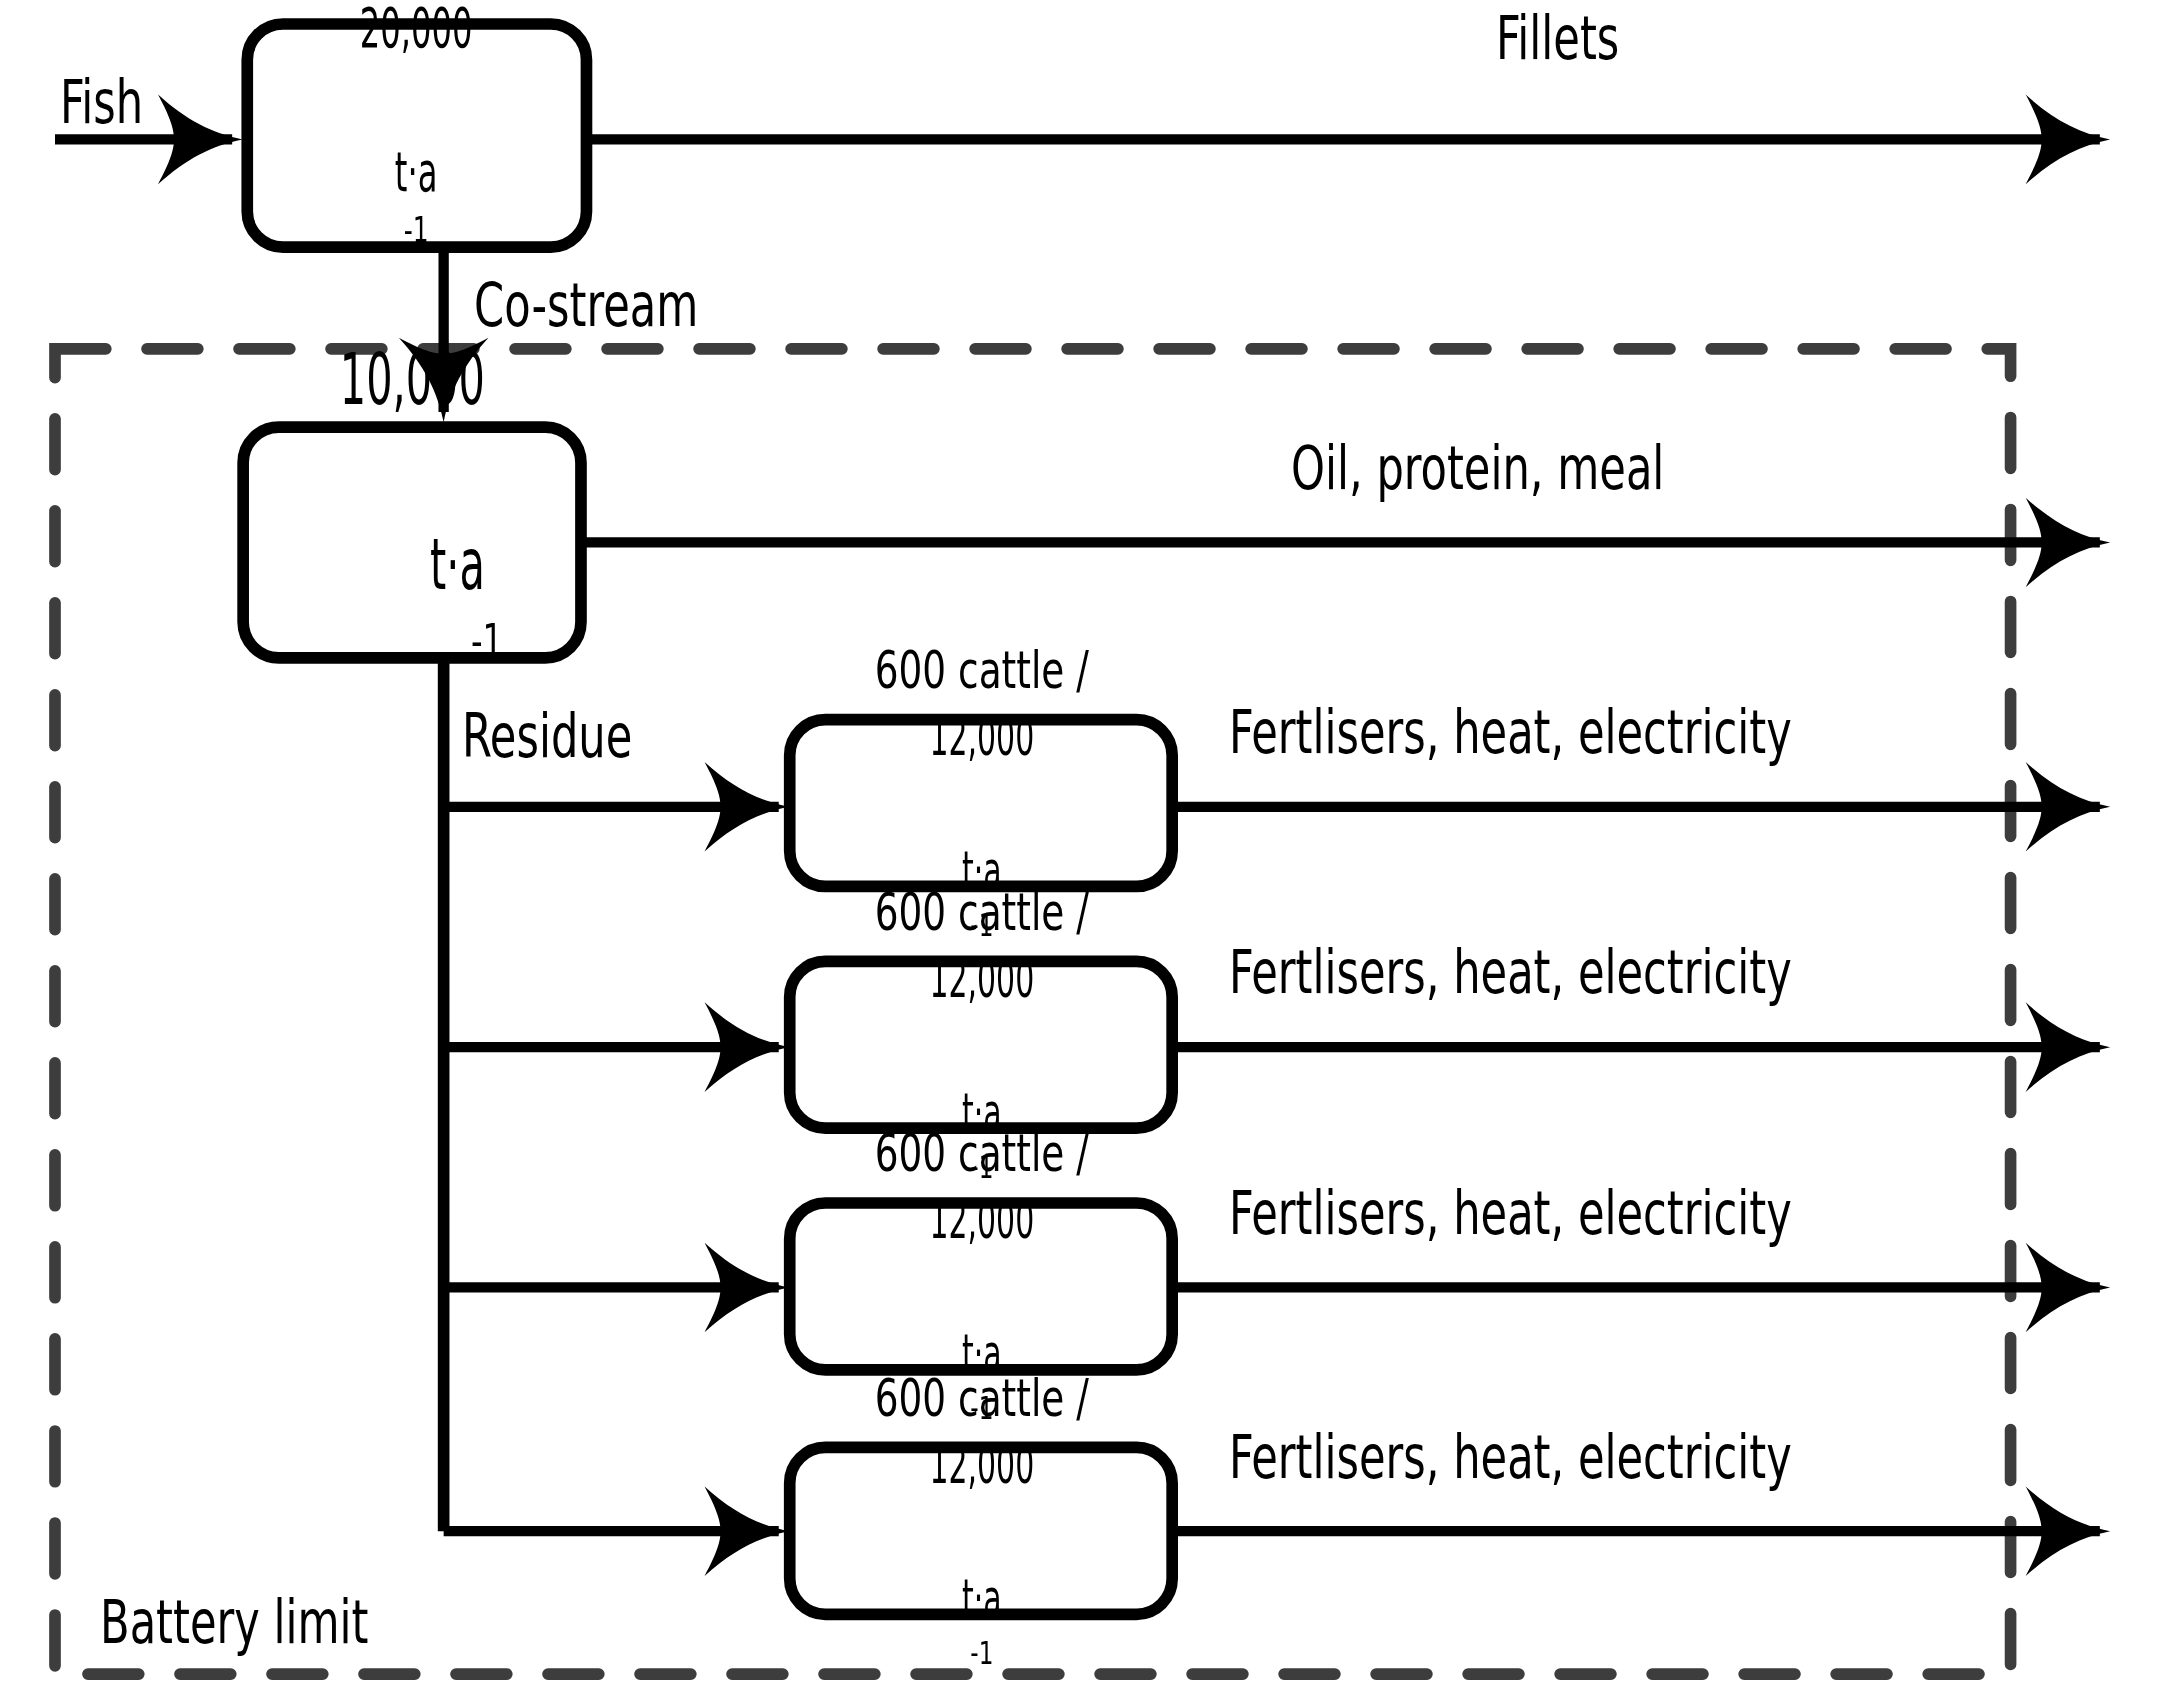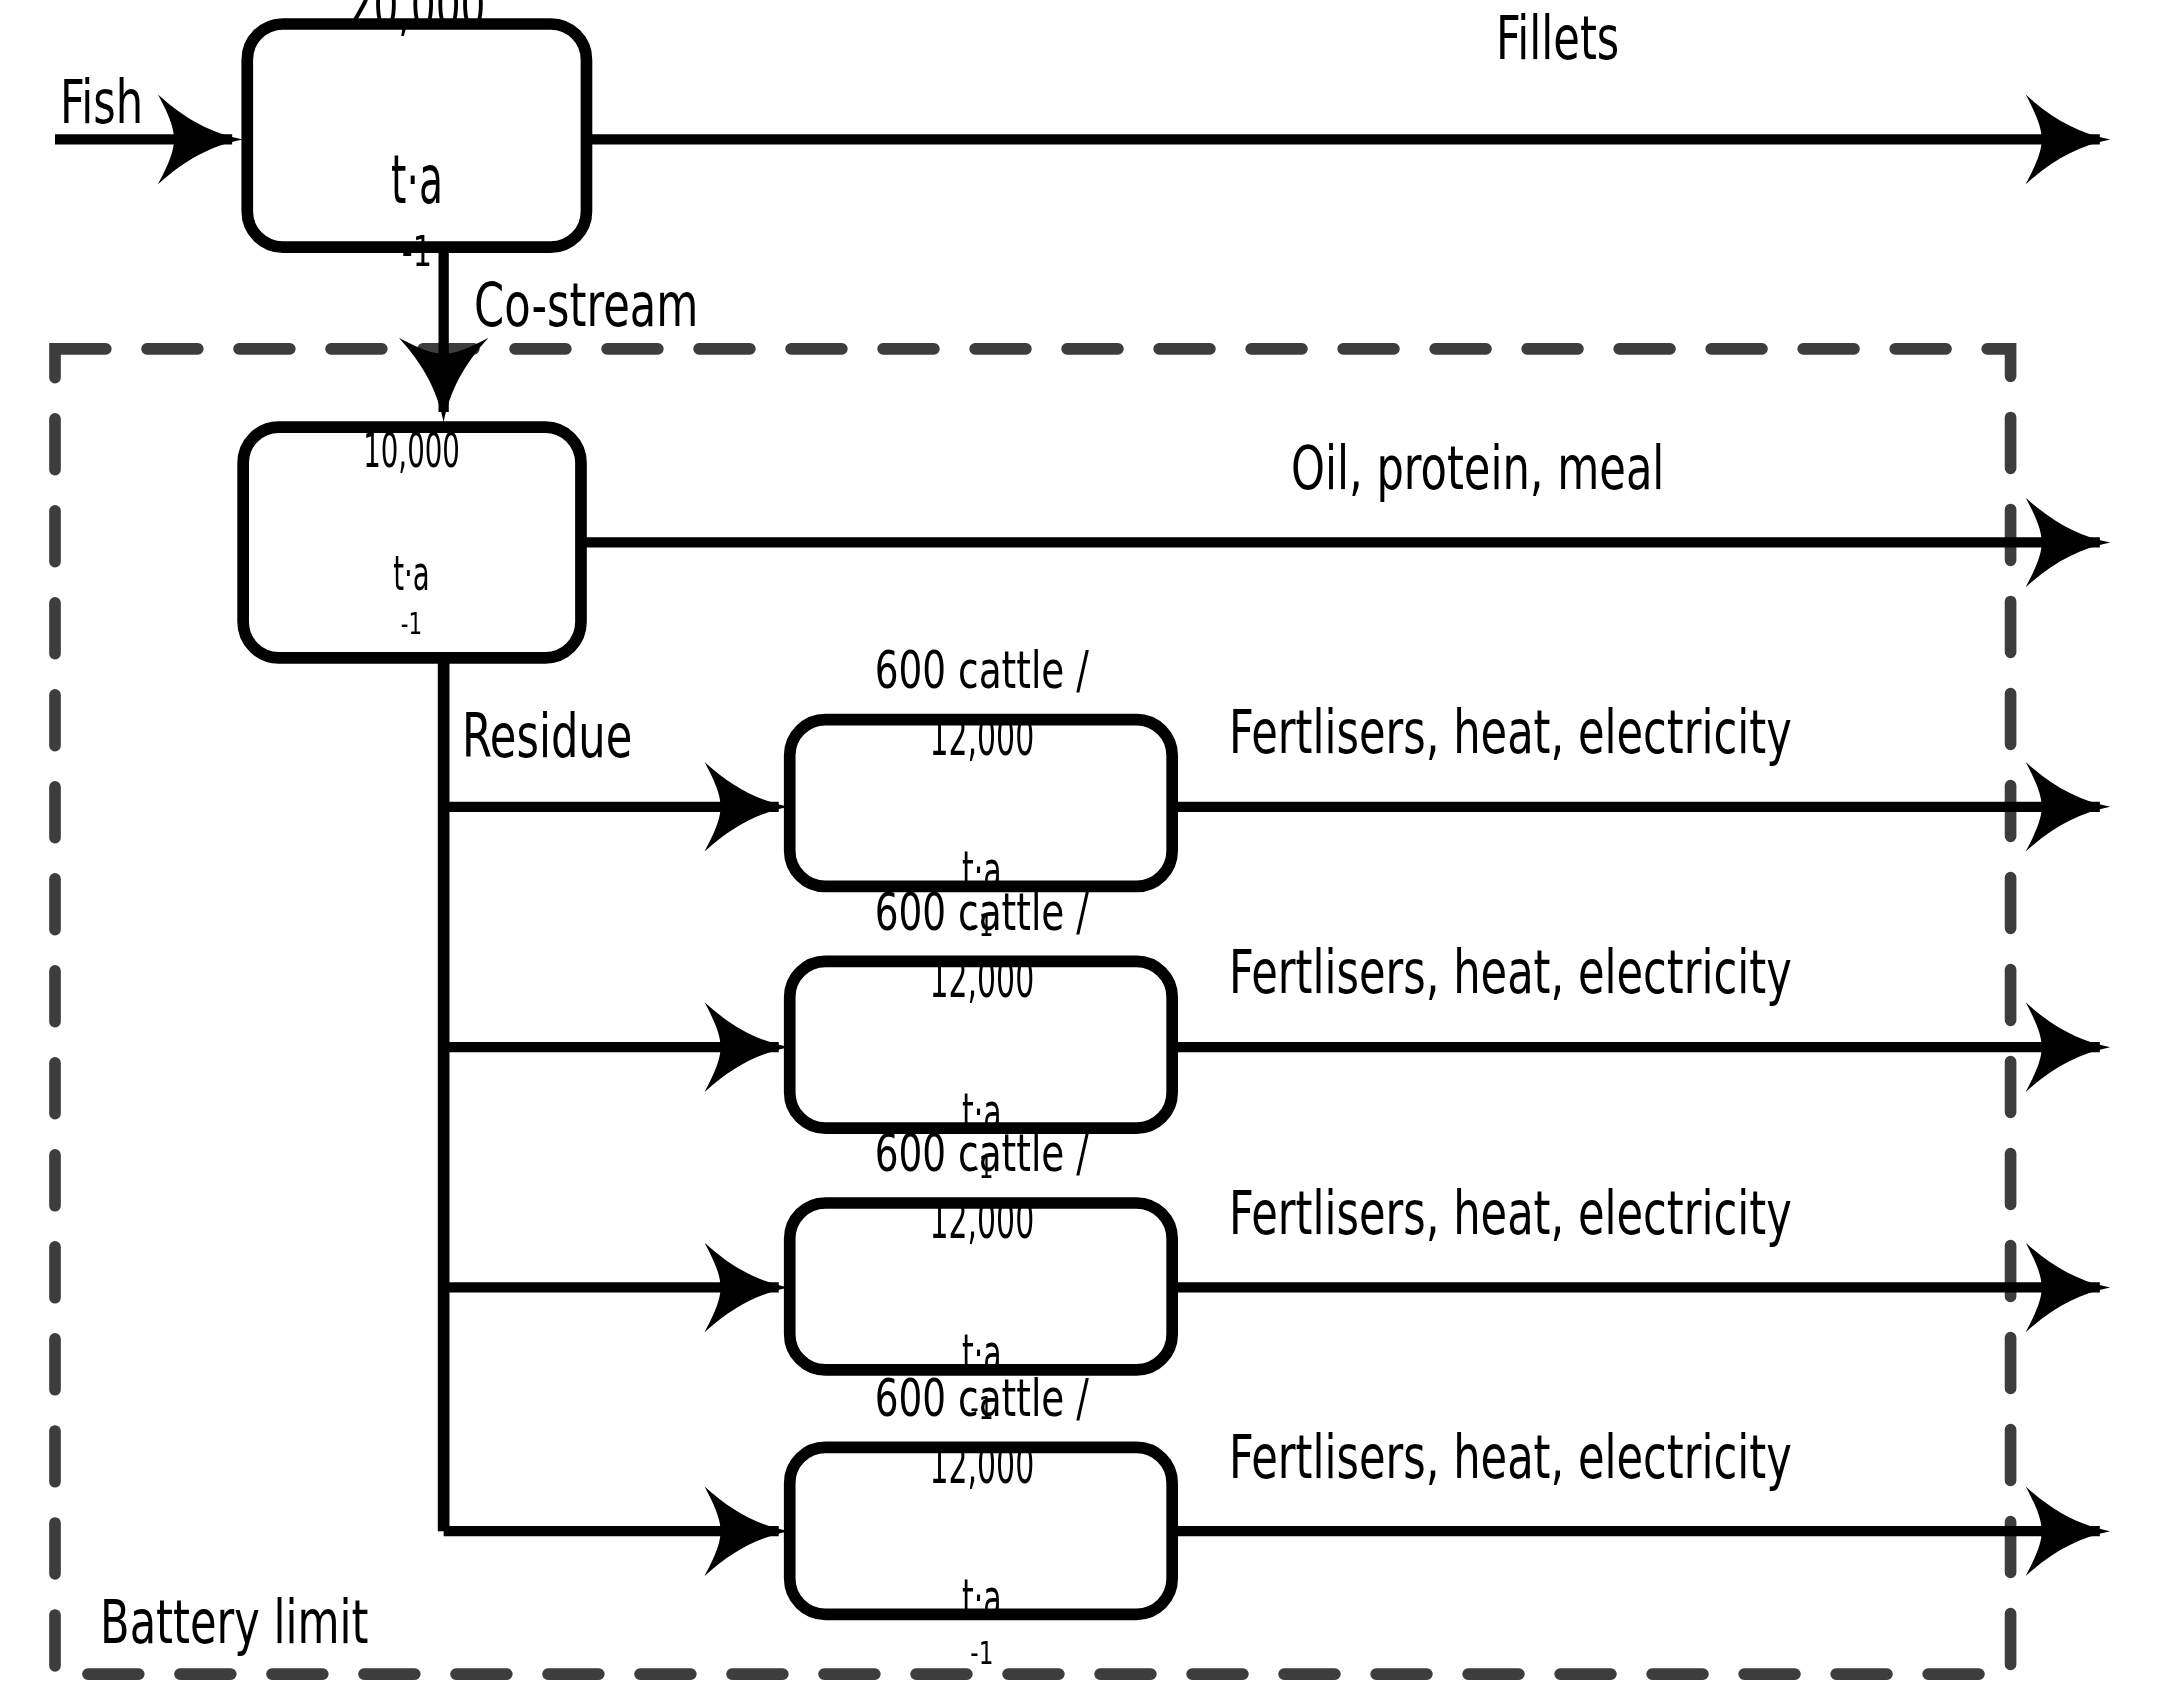--- a/index.html
+++ b/index.html
@@ -160,25 +160,25 @@
   <div class="lbl" style="left:1229px;top:942px;font-size:60px;">
     <span>Fertlisers, heat, electricity</span>
   </div>
   <div class="lbl" style="left:1229px;top:1183px;font-size:60px;">
     <span>Fertlisers, heat, electricity</span>
   </div>
   <div class="lbl" style="left:1229px;top:1427px;font-size:60px;">
     <span>Fertlisers, heat, electricity</span>
   </div>
 
-  <div class="boxlabel" style="left:247px;top:24px;width:339px;height:223px;font-size:68px;">
+  <div class="boxlabel" style="left:247px;top:24px;width:339px;height:223px;font-size:56px;">
     <span><span>20,000</span>&nbsp;<span>t·a</span><sup>-1</sup></span>
   </div>
 
-  <div class="boxlabel" style="left:243px;top:427px;width:338px;height:231px;font-size:48px;">
+  <div class="boxlabel" style="left:243px;top:402px;width:338px;height:231px;font-size:72px;text-align:right;">
     <span><span>10,000</span>&nbsp;<span>t·a</span><sup>-1</sup></span>
   </div>
 
   <div class="boxlabel" style="left:790px;top:720px;width:383px;height:167px;font-size:52px;">
     <span>600 cattle /</span>
     <span><span>12,000</span>&nbsp;<span>t·a</span><sup>-1</sup></span>
   </div>
 
   <div class="boxlabel" style="left:790px;top:962px;width:383px;height:167px;font-size:52px;">
     <span>600 cattle /</span>

